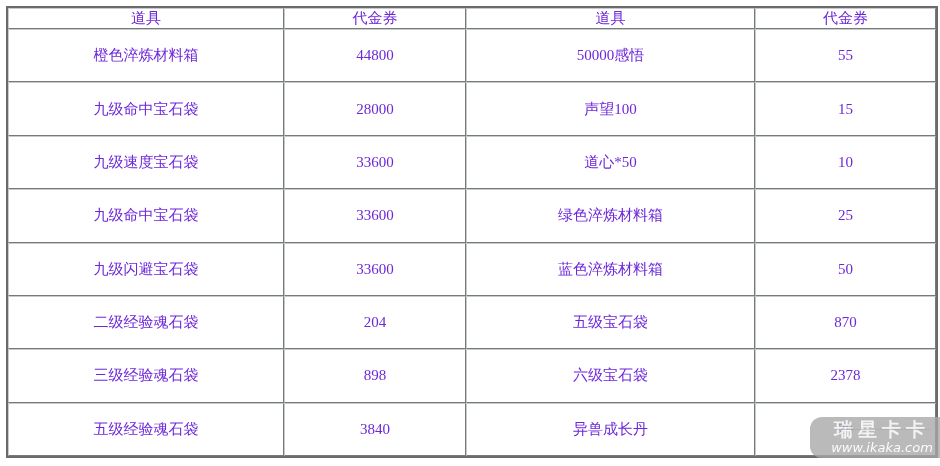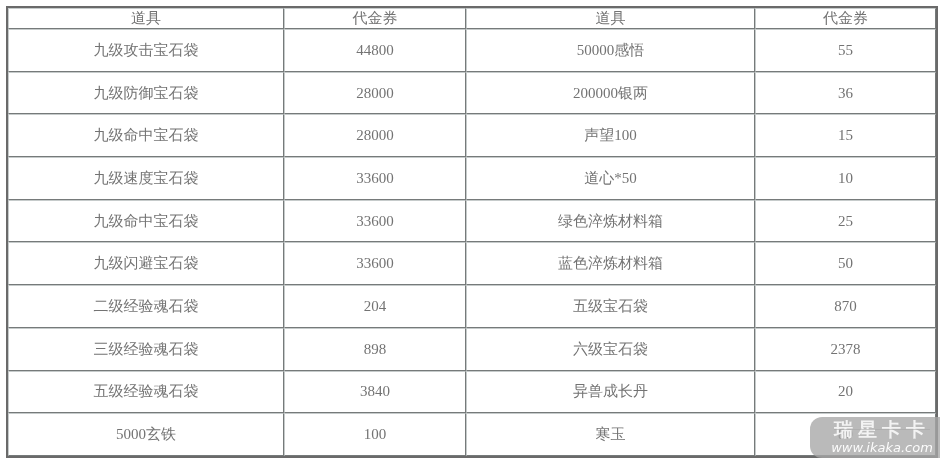--- a/index.html
+++ b/index.html
@@ -19,21 +19,21 @@
     left: 6px;
     top: 6px;
     width: 928px;
     height: 452px;
     border-collapse: separate;
     border-spacing: 0;
     table-layout: fixed;
     border: 2px solid #6a6a6a;
     font-family: "Liberation Serif", serif;
     font-size: 15px;
-    color: #737373;
+    color: #6d28d9;
   }
   table.price-table th,
   table.price-table td {
     text-align: center;
     vertical-align: middle;
     font-weight: normal;
     padding: 0 2px;
     white-space: nowrap;
     overflow: hidden;
     background: #ffffff;
@@ -87,30 +87,24 @@
     <thead>
       <tr>
         <th>道具</th>
         <th>代金券</th>
         <th>道具</th>
         <th>代金券</th>
       </tr>
     </thead>
     <tbody>
         <tr>
-          <td>九级攻击宝石袋</td>
+          <td>橙色淬炼材料箱</td>
           <td>44800</td>
           <td>50000感悟</td>
           <td>55</td>
-        </tr>
-        <tr>
-          <td>九级防御宝石袋</td>
-          <td>28000</td>
-          <td>200000银两</td>
-          <td>36</td>
         </tr>
         <tr>
           <td>九级命中宝石袋</td>
           <td>28000</td>
           <td>声望100</td>
           <td>15</td>
         </tr>
         <tr>
           <td>九级速度宝石袋</td>
           <td>33600</td>
@@ -140,26 +134,20 @@
           <td>898</td>
           <td>六级宝石袋</td>
           <td>2378</td>
         </tr>
         <tr>
           <td>五级经验魂石袋</td>
           <td>3840</td>
           <td>异兽成长丹</td>
           <td>20</td>
         </tr>
-        <tr>
-          <td>5000玄铁</td>
-          <td>100</td>
-          <td>寒玉</td>
-          <td>80</td>
-        </tr>
       </tbody>
   </table>
 
   <div class="watermark">
     <div class="wm-brand">瑞星卡卡</div>
     <div class="wm-url">www.ikaka.com</div>
   </div>
 
 </div>
 

